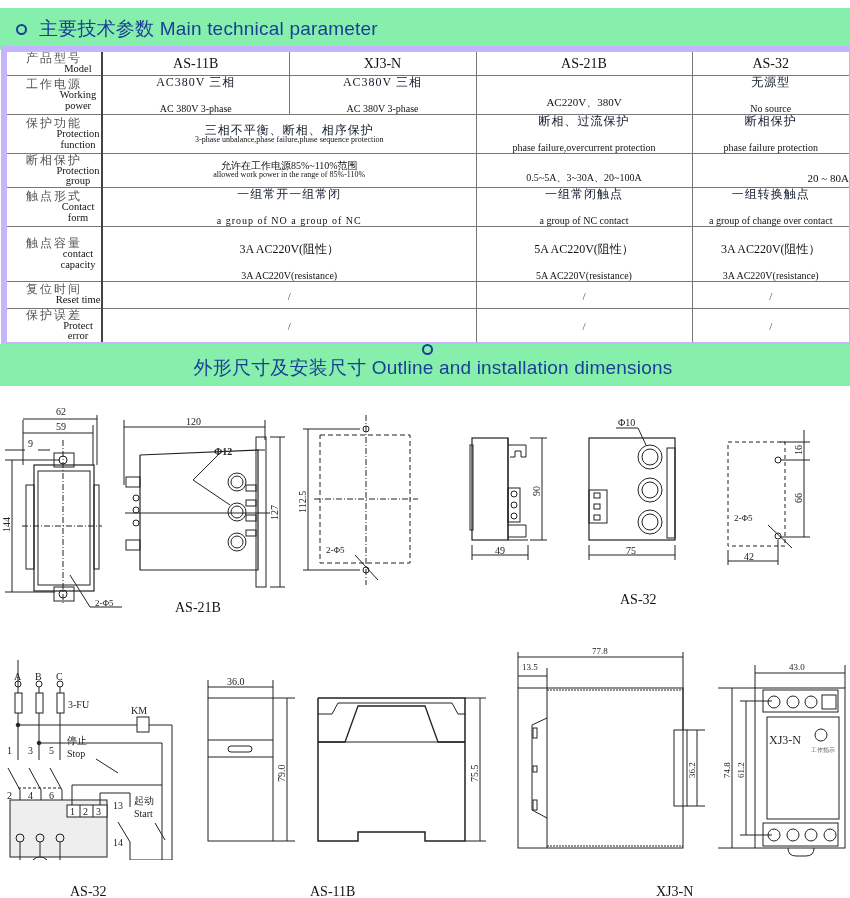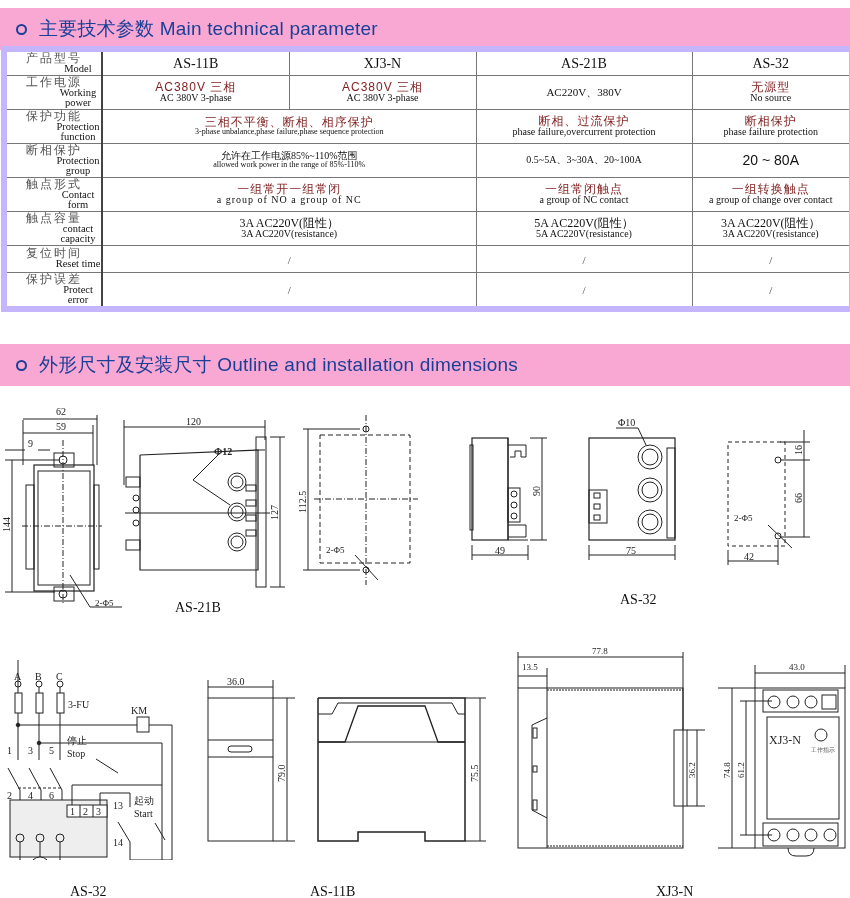--- a/index.html
+++ b/index.html
@@ -1,31 +1,31 @@
 <!DOCTYPE html>
 <html><head>
 <meta charset="utf-8">
 <style>
   html, body { margin:0; padding:0; background:#ffffff; }
   body { width:850px; height:898px; position:relative; overflow:hidden; font-family:"Liberation Serif", serif; color:#111; }
-  .section-header { position:absolute; left:0; width:850px; height:42px; background:#f9a8d4; display:flex; align-items:center; box-sizing:border-box; padding-left:16px; }
+  .section-header { position:absolute; left:0; width:850px; height:42px; background:#86efac; display:flex; align-items:center; box-sizing:border-box; padding-left:16px; }
   .section-header .bullet { width:11px; height:11px; border:2px solid #1a3f96; border-radius:50%; margin-right:12px; box-sizing:border-box; }
   .section-header .title { font-family:"Liberation Sans", "DejaVu Sans", sans-serif; font-size:19px; color:#1a3f96; letter-spacing:0.2px; }
   #hdr1 { top:8px; }
-  #hdr2 { top:344px; }
+  #hdr2 { top:344px;flex-direction:column; }
 
   table.spec { position:absolute; left:1px; top:46px; width:848px; border-collapse:collapse; table-layout:fixed; border:6px solid #c4b5fd; }
   table.spec td { border:1px solid #777; text-align:center; vertical-align:middle; padding:0; line-height:1.0; overflow:hidden; }
   table.spec td.lbl { width:98px; border-right:2px solid #444; }
   .zh { font-size:12px; color:#555; display:block; letter-spacing:2px; font-family:"DejaVu Serif", serif; }
   .en { font-size:10.5px; display:block;padding-left:48px; }
   .big { font-size:14px; }
   .small { font-size:8px; display:block; }
-  .val-zh { font-size:12px; color:#7f1d1d; display:block; letter-spacing:1px; font-family:Liberation Sans, sans-serif; }
-  .val-en { font-size:10px; display:block; }
+  .val-zh { font-size:12px; color:#0f172a; display:block; letter-spacing:1px; font-family:Liberation Serif, serif; }
+  .val-en { font-size:10px; display:block;margin-top:16px; }
   .slash { font-size:11px; color:#444; }
 
   .drawing { position:absolute; }
   .caption { position:absolute; font-size:14px; font-family:"Liberation Serif", serif; color:#111; }
   svg text { font-family:"Liberation Serif", serif; }
 </style>
 </head>
 <body>
 
 <div class="section-header" id="hdr1">
@@ -97,21 +97,21 @@
           <span class="en">Protection group</span>
         </td>
     <td colspan="2">
           <span class="small" style="font-size:10px">允许在工作电源85%~110%范围</span>
           <span class="small">allowed work power in the range of 85%-110%</span>
         </td>
     <td>
           <span class="val-en">0.5~5A、3~30A、20~100A</span>
         </td>
     <td>
-          <span class="val-en" style="font-size:14px; font-family:Liberation Sans, sans-serif;">20 ~ 80A</span>
+          <span class="val-en" style="font-size:11px; font-family:Liberation Serif, serif;text-align:right;">20 ~ 80A</span>
         </td>
   </tr>
   <tr style="height:26px">
     <td class="lbl">
           <span class="zh">触点形式</span>
           <span class="en">Contact form</span>
         </td>
     <td colspan="2">
           <span class="val-zh">一组常开一组常闭</span>
           <span class="val-en" style="letter-spacing:1px">a group of NO a group of NC</span>

